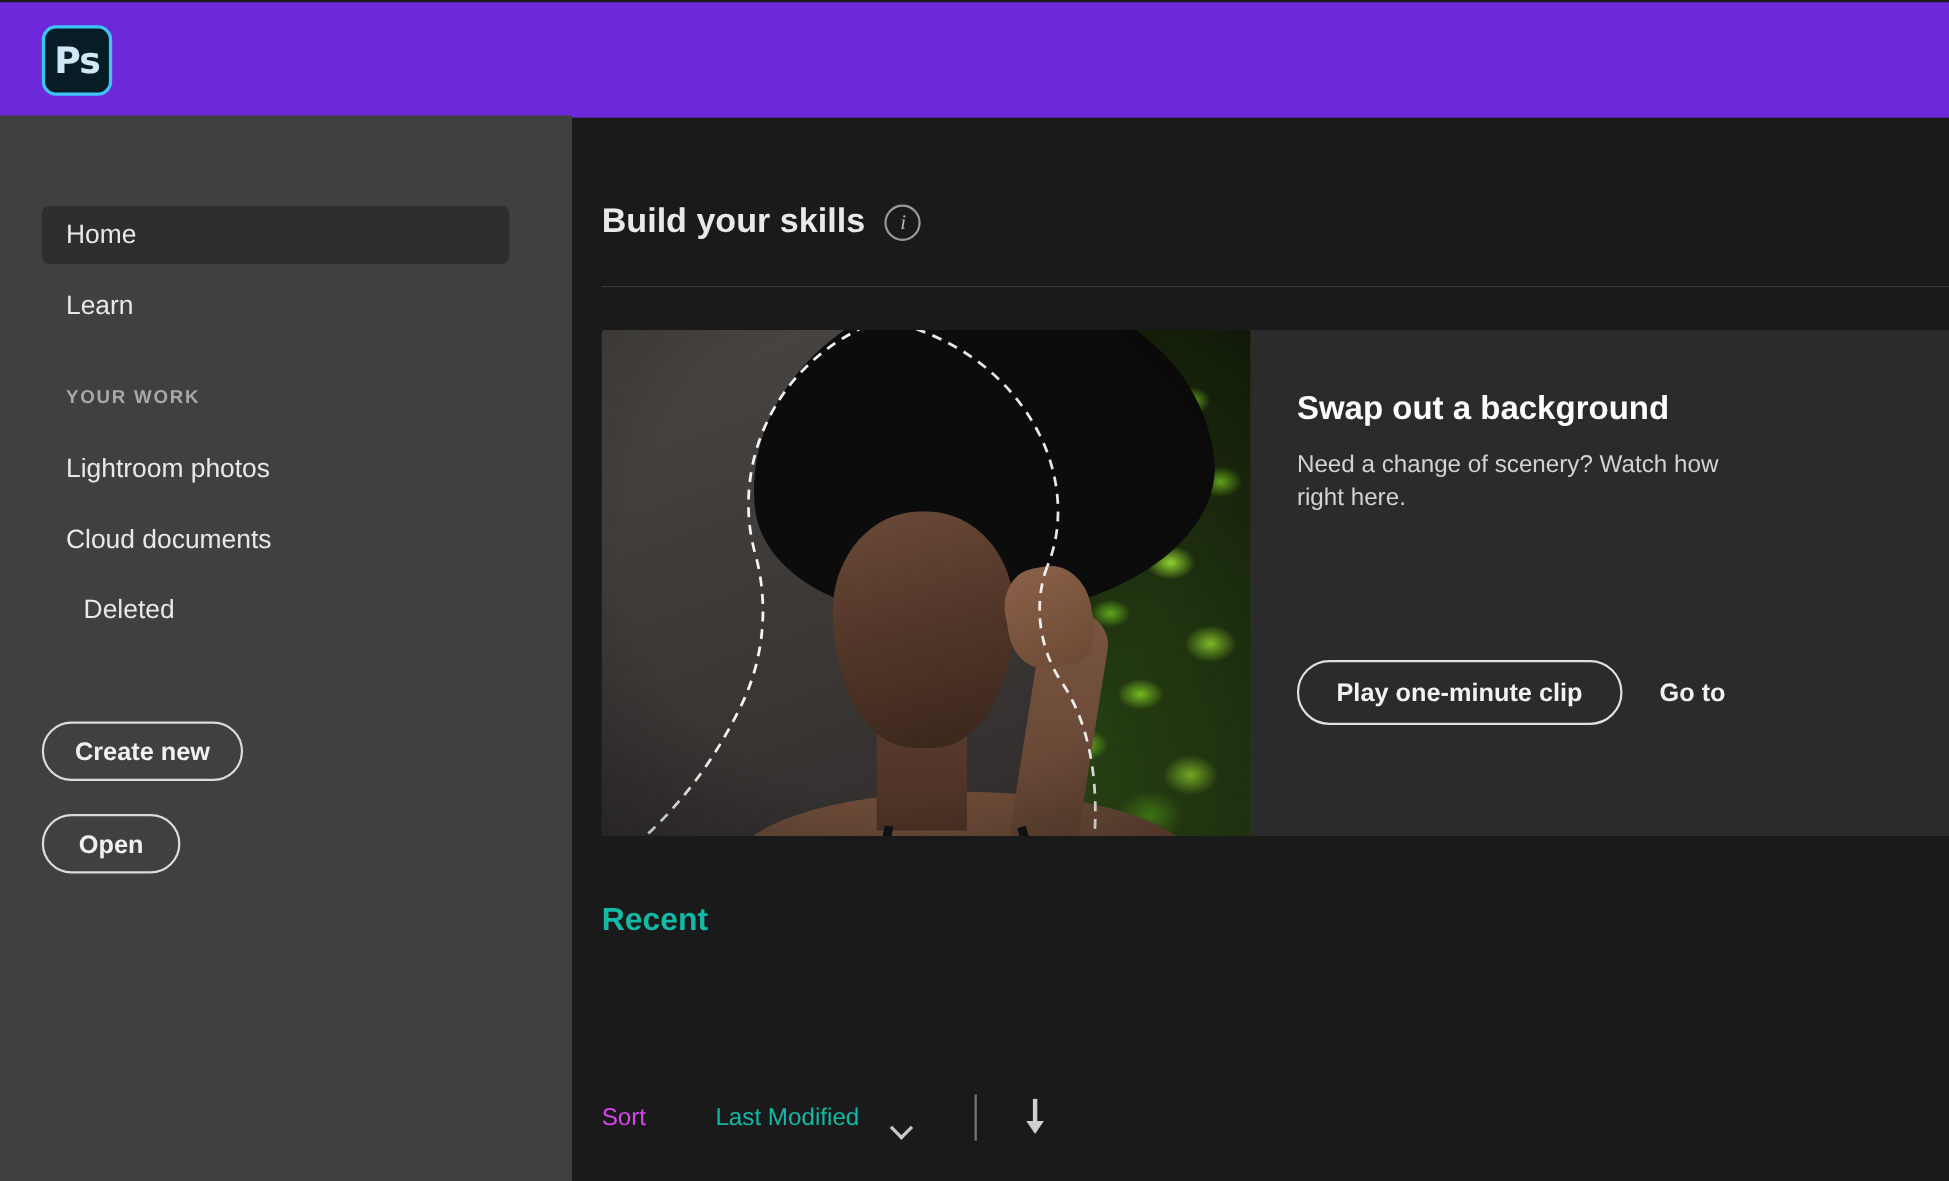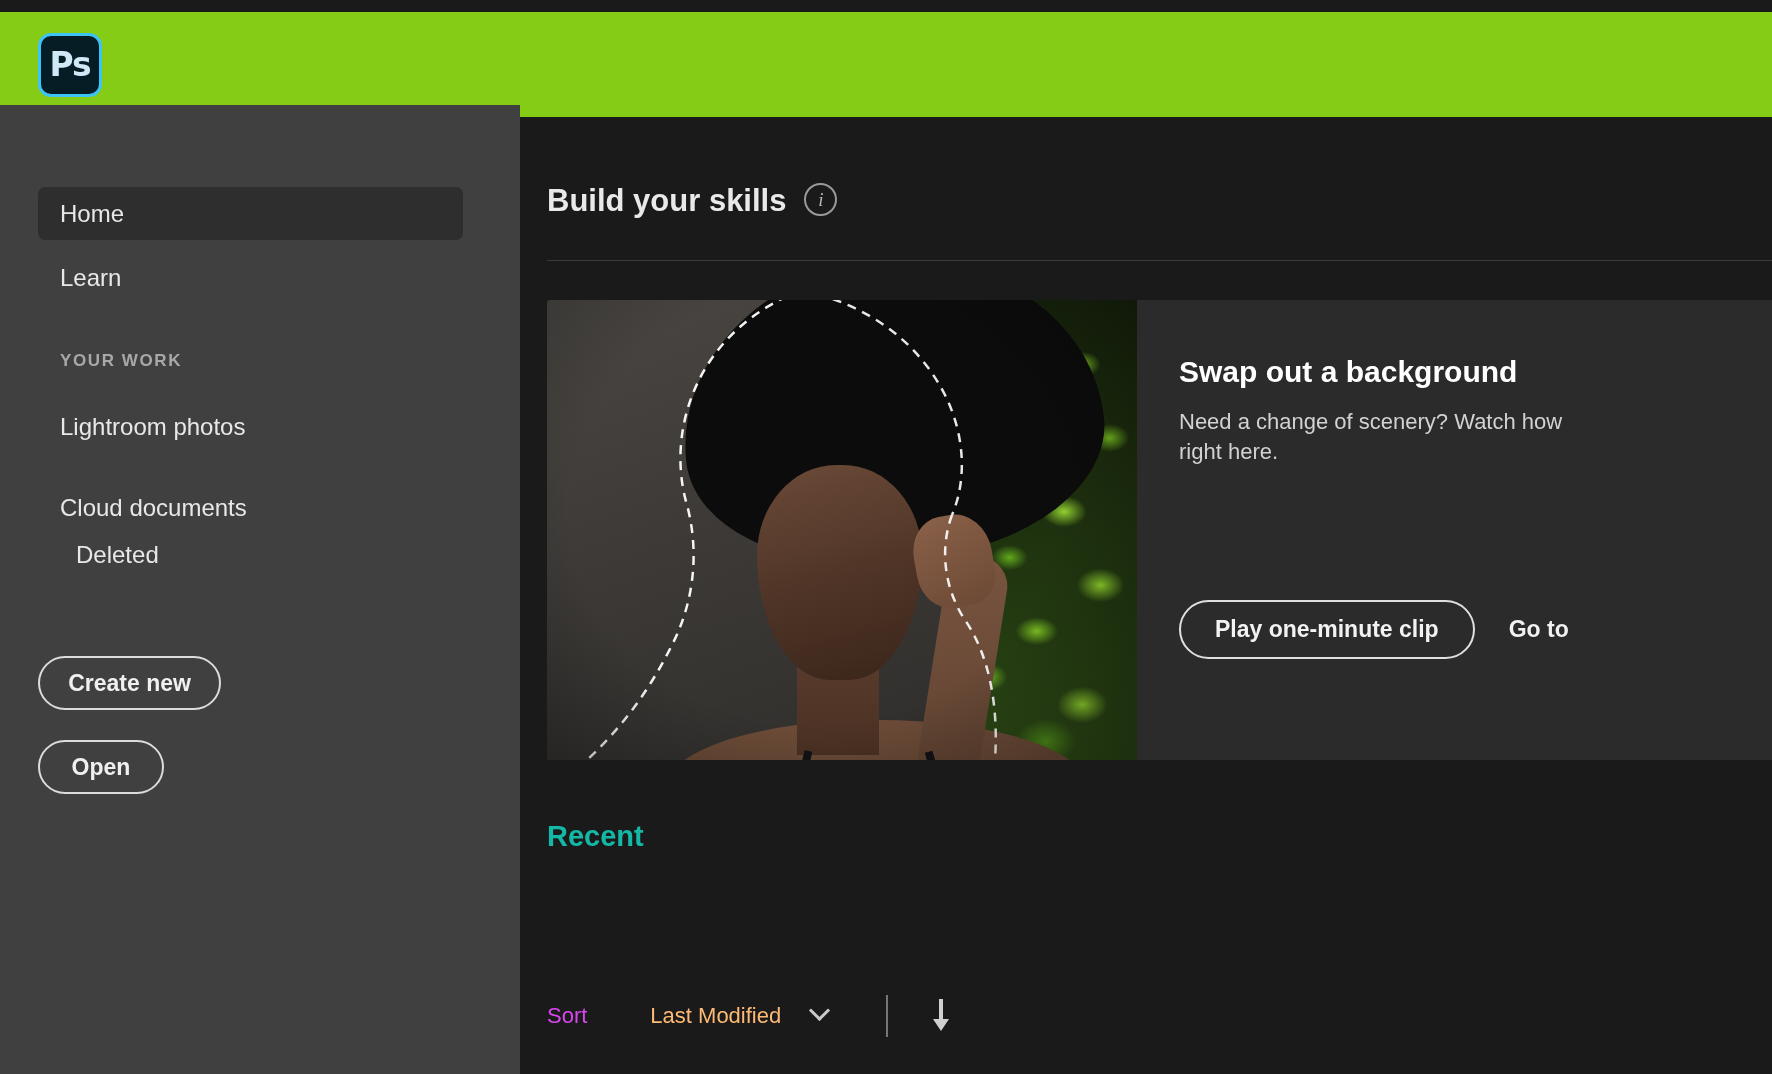--- a/index.html
+++ b/index.html
@@ -6,22 +6,22 @@
   html, body {
     width: 1772px; height: 1074px;
     background: #1a1a1a;
     font-family: "Liberation Sans", sans-serif;
     overflow: hidden;
   }
   #app { position: relative; width: 1772px; height: 1074px; background: #1a1a1a; }
 
   
   .topbar {
-    position: absolute; left: 0; top: 12px; width: 1772px; height: 105px;
-    background: #84cc16;
+    position: absolute; left: 0; top: 2px; width: 1772px; height: 105px;
+    background: #6d28d9;
   }
   .ps-logo {
     position: absolute; left: 38px; top: 21px;
     width: 64px; height: 64px;
     border: 3px solid #3ec3f7;
     border-radius: 13px;
     background: #071d26;
     display: flex; align-items: center; justify-content: center;
   }
   .ps-logo-text {
@@ -59,21 +59,21 @@
     font-size: 23px; font-weight: 700;
     font-family: "Liberation Sans", sans-serif;
     display: flex; align-items: center; justify-content: center;
     cursor: pointer;
   }
 
   
   .main { position: absolute; left: 520px; top: 105px; width: 1252px; height: 969px; }
 
   .section-head {
-    position: absolute; display: flex; align-items: flex-start; gap: 18px;
+    position: absolute; display: flex; align-items: flex-end; gap: 18px;
   }
   .section-title { color: #e9e9e9; font-size: 31px; font-weight: 700; white-space: nowrap; }
   .info-icon {
     width: 33px; height: 33px; border-radius: 50%;
     border: 2px solid #9a9a9a;
     display: flex; align-items: center; justify-content: center;
     color: #b8b8b8; font-size: 19px; font-style: italic;
     font-family: "Liberation Serif", serif;
     cursor: pointer;
   }
@@ -121,22 +121,22 @@
   .recent-title {
     position: absolute; left: 27px; top: 715px;
     color: #14b8a6; font-size: 29px; font-weight: 700;
   }
   .sort-row {
     position: absolute; left: 27px; top: 890px;
     display: flex; align-items: center;
   }
   .sort-label { color: #d946ef; font-size: 22px; }
   .sort-select {
-    margin-left: 63px; display: flex; align-items: flex-start; gap: 30px;
-    color: #fdba74; font-size: 22px; cursor: pointer;
+    margin-left: 63px; display: flex; align-items: flex-end; gap: 30px;
+    color: #14b8a6; font-size: 22px; cursor: pointer;
   }
   .chev {
     width: 19px; height: 11px; position: relative;
   }
   .chev::before {
     content: ""; position: absolute; left: 1px; top: 0;
     width: 12px; height: 12px;
     border-right: 3px solid #c9c9c9; border-bottom: 3px solid #c9c9c9;
     transform: rotate(45deg);
   }
@@ -256,21 +256,21 @@
     <div class="nav-item" style="top:146px;">
       <span>Learn</span>
     </div>
 
     <div class="nav-section-label" style="top:246px;">YOUR WORK</div>
 
     <div class="nav-item" style="top:295px;">
       <span>Lightroom photos</span>
     </div>
 
-    <div class="nav-item" style="top:376px;">
+    <div class="nav-item" style="top:359px;">
       <span>Cloud documents</span>
     </div>
 
     <div class="nav-item indent" style="top:423px;">
       <span>Deleted</span>
     </div>
 
     <button class="pill-btn" style="top:551px; width:183px; height:54px;">Create new</button>
 
     <button class="pill-btn" style="top:635px; width:126px; height:54px;text-align:right;">Open</button>

